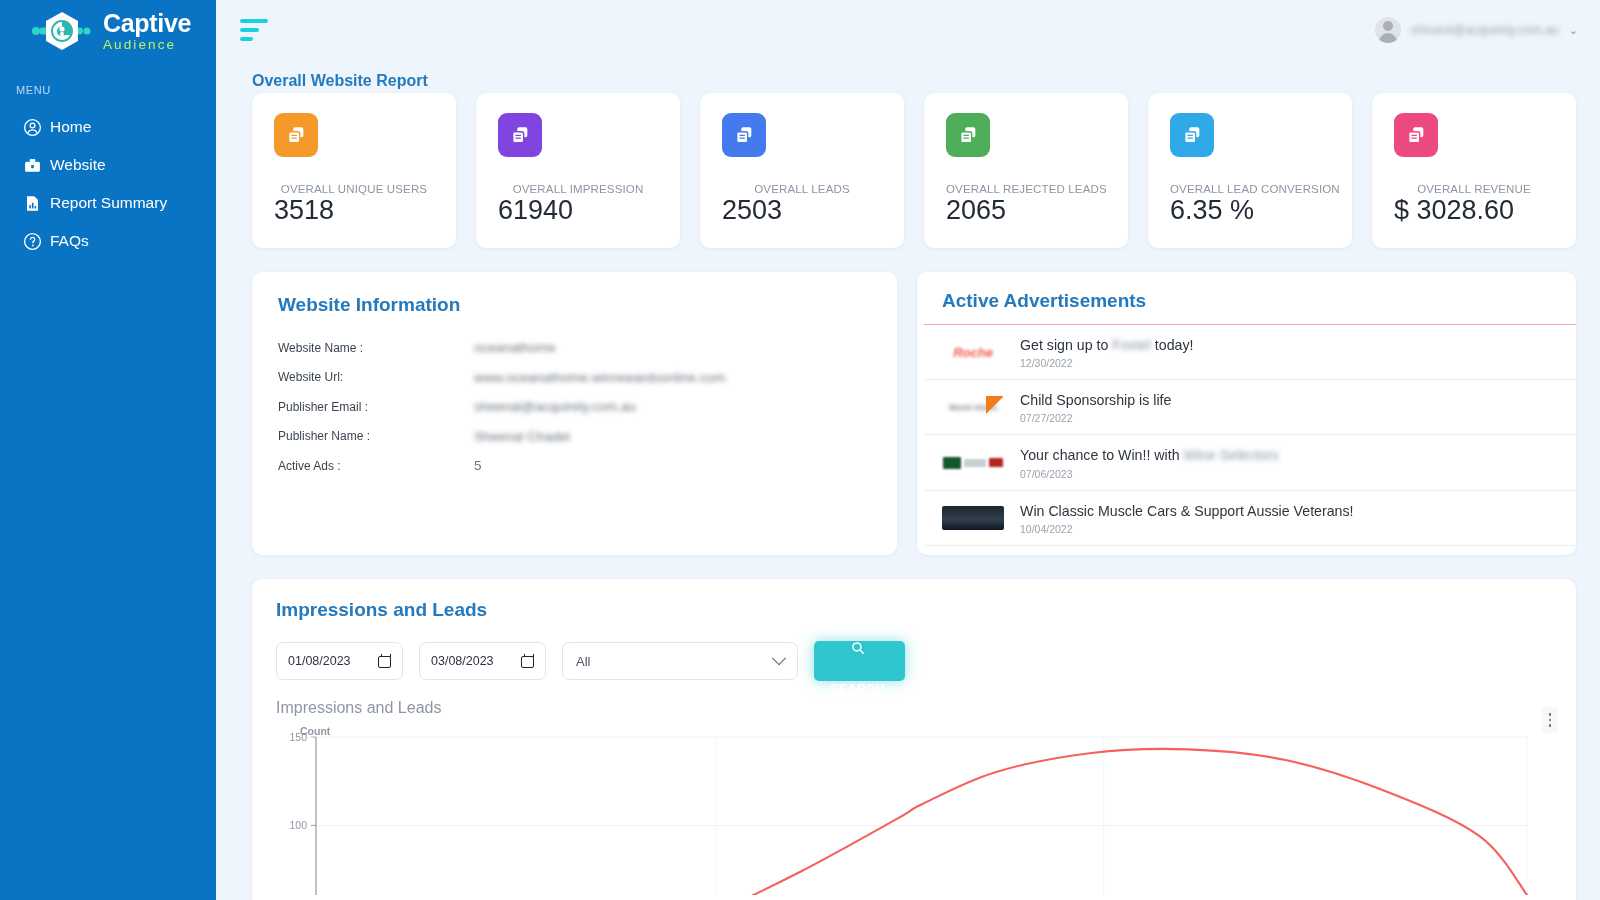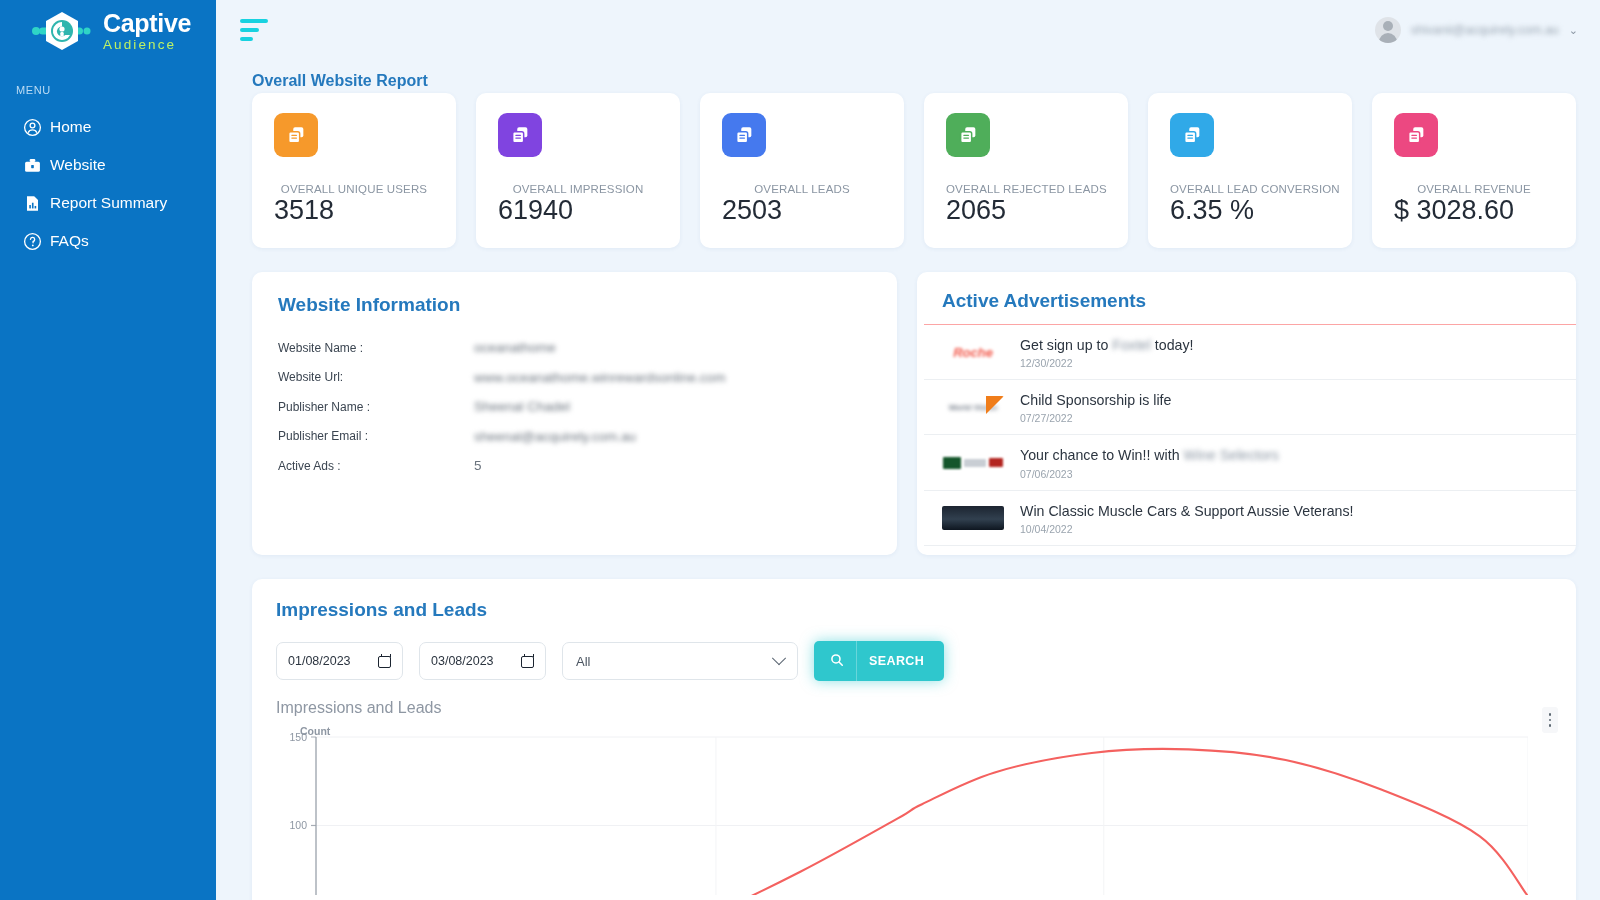--- a/index.html
+++ b/index.html
@@ -142,21 +142,21 @@
   .select-box {
     flex: 0 0 236px; width: 236px; height: 38px; border:1px solid #dfe5ea; border-radius:7px;
     display:flex; align-items:center; justify-content:space-between; padding: 0 13px;
     font-size: 13px; color:#4b5561; background:#fff; cursor:pointer;
   }
   .chev { width:10px;height:10px;border-right:1.8px solid #5b6672;border-bottom:1.8px solid #5b6672;transform:rotate(45deg) translate(-2px,-2px);}
   .search-btn {
     height: 40px; background:#2fc7cd; border-radius:5px; color:#fff;
     display:flex; align-items:center; gap:12px; padding: 0 20px 0 16px; cursor:pointer;
     box-shadow: 0 0 14px rgba(47,199,205,.55);
-    font-size: 12.5px; font-weight:700; letter-spacing:.4px;
+    font-size: 12.5px; font-weight:700; letter-spacing:.4px;flex-direction:column;
   }
   .search-btn .sep { width:1px;height:40px;background:rgba(255,255,255,.28); }
 
   
   .chart-area { position: relative; margin-top: 18px; height: 210px; }
   .chart-head { font-size: 16px; color:#8e97a3; }
   .chart-kebab {
     position:absolute; right: -6px; top: 8px; width: 16px; height: 26px;
     background:#f6f7f9; border-radius:3px; display:flex; flex-direction:column;
     align-items:center; justify-content:center; gap:3px; cursor:pointer;
@@ -349,26 +349,26 @@
           <div class="info-table">
             <div class="info-row">
               <span class="info-key">Website Name :</span>
               <span class="info-val redact">oceanathome</span>
             </div>
             <div class="info-row">
               <span class="info-key">Website Url:</span>
               <span class="info-val redact">www.oceanathome.winrewardsonline.com</span>
             </div>
             <div class="info-row">
+              <span class="info-key">Publisher Email :</span>
+              <span class="info-val redact">sheenal@acquirely.com.au</span>
+            </div>
+            <div class="info-row">
               <span class="info-key">Publisher Name :</span>
               <span class="info-val redact">Sheenal Chadel</span>
-            </div>
-            <div class="info-row">
-              <span class="info-key">Publisher Email :</span>
-              <span class="info-val redact">sheenal@acquirely.com.au</span>
             </div>
             <div class="info-row">
               <span class="info-key">Active Ads :</span>
               <span class="info-val">5</span>
             </div>
           </div>
         </div>
 
         <div class="panel panel-right">
           <div class="panel-title pad">Active Advertisements</div>

